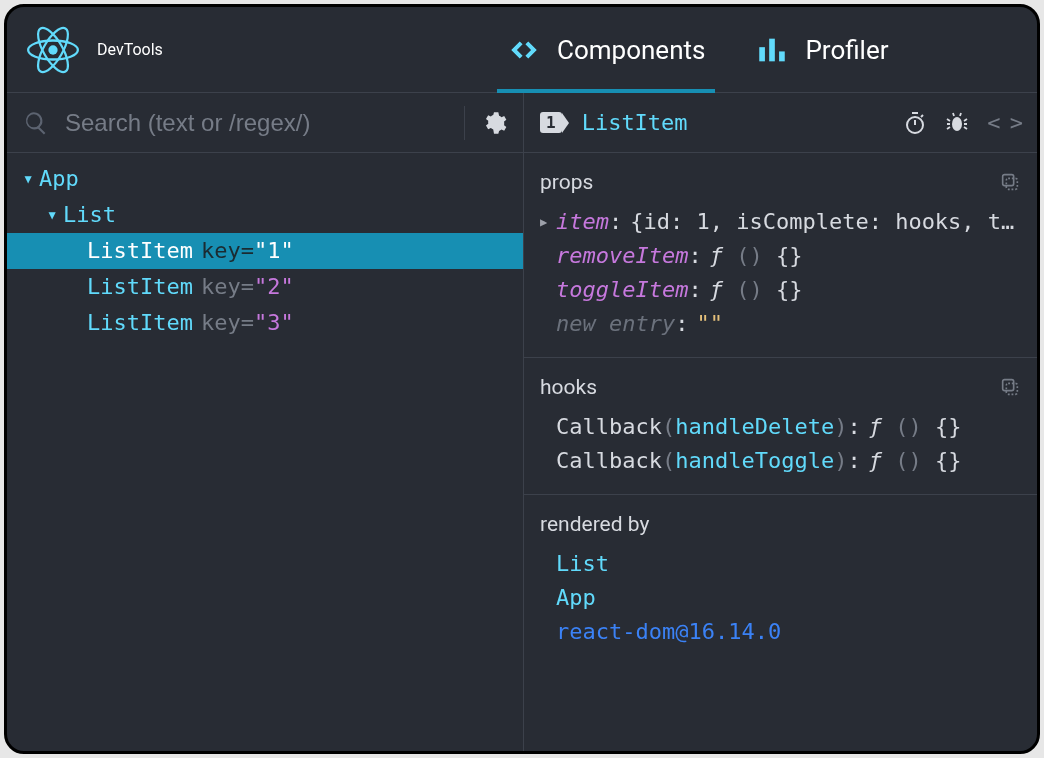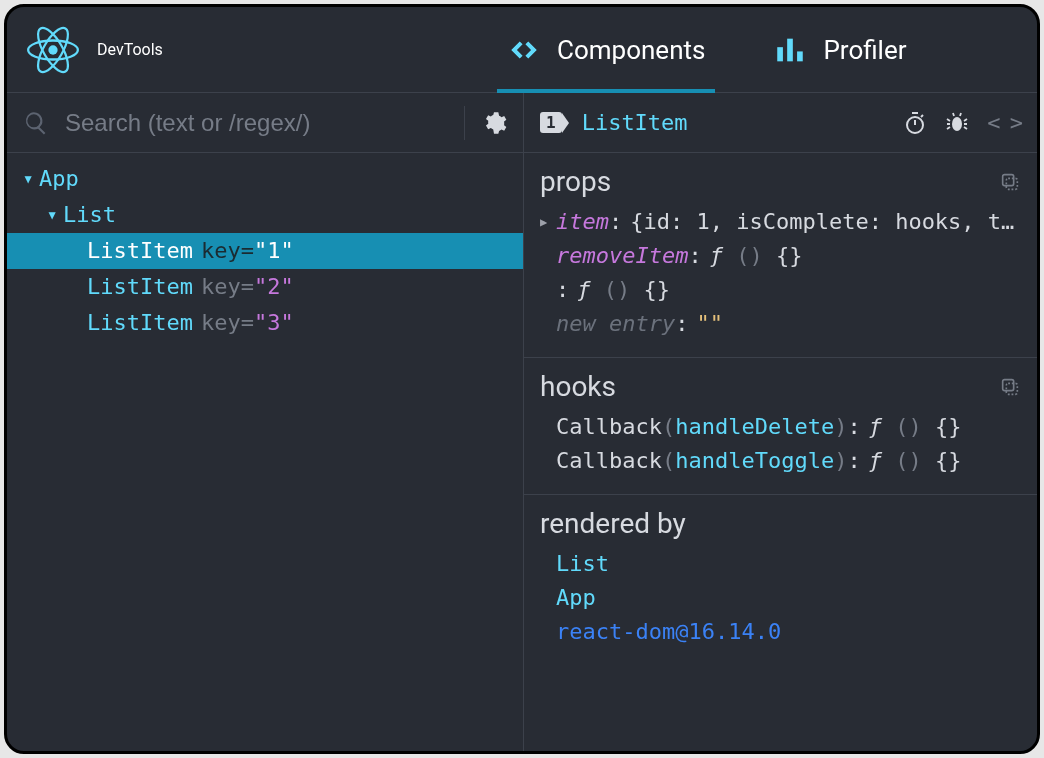--- a/index.html
+++ b/index.html
@@ -39,21 +39,21 @@
     flex: 0 0 480px;
   }
   .react-logo { width: 52px; height: 52px; }
   .title {
     font-size: 16px;
     font-weight: 400;
     color: #fff;
   }
   .tabs {
     display: flex;
-    gap: 68px;
+    gap: 50px;
     align-items: center;
     height: 100%;
   }
   .tab {
     display: flex;
     align-items: center;
     gap: 16px;
     font-size: 26px;
     color: #fff;
     height: 100%;
@@ -199,21 +199,21 @@
     font-size: 22px;
     line-height: 34px;
   }
   .section:last-child { border-bottom: none; }
   .section-head {
     display: flex;
     justify-content: space-between;
     align-items: center;
     color: #d7dae0;
     font-family: -apple-system, BlinkMacSystemFont, "Segoe UI", Roboto, sans-serif;
-    font-size: 28px;
+    font-size: 21px;
     margin-bottom: 6px;
   }
   .copy-icon { width: 22px; height: 22px; stroke: #767c87; fill: none; cursor: pointer; }
   .prop-row {
     padding-left: 16px;
     display: flex;
     white-space: nowrap;
     overflow: hidden;
   }
   .prop-arrow {
@@ -351,20 +351,21 @@
               <span class="prop-val">{id: 1, isComplete: hooks, t…</span>
             </div>
             <div class="prop-row">
               <span class="prop-arrow"></span>
               <span class="prop-name">removeItem</span>
               <span class="colon">:</span>
               <span class="prop-val"><span class="fn-f">ƒ</span> <span class="paren-cb">()</span> {}</span>
             </div>
             <div class="prop-row">
               <span class="prop-arrow"></span>
+              <span class="prop-name">toggleItem</span>
               <span class="colon">:</span>
               <span class="prop-val"><span class="fn-f">ƒ</span> <span class="paren-cb">()</span> {}</span>
             </div>
             <div class="prop-row">
               <span class="prop-arrow"></span>
               <span class="prop-name dim">new entry</span>
               <span class="colon">:</span>
               <span class="prop-val yellow-str">""</span>
             </div>
           </div>

